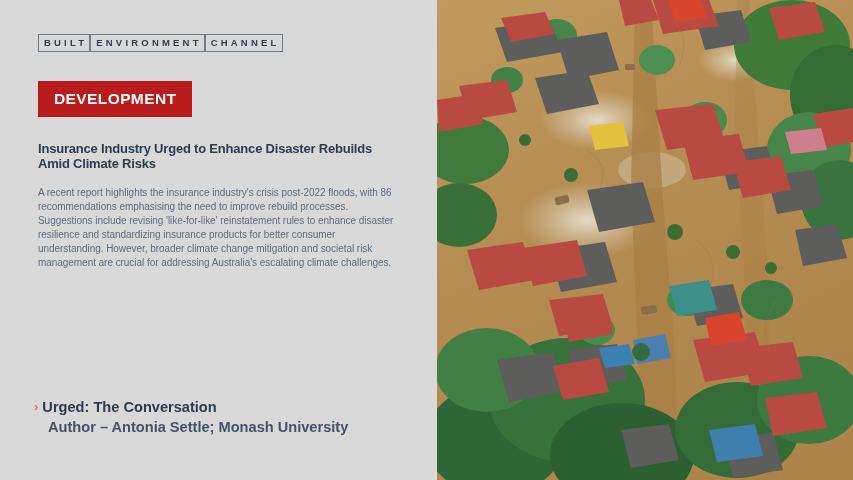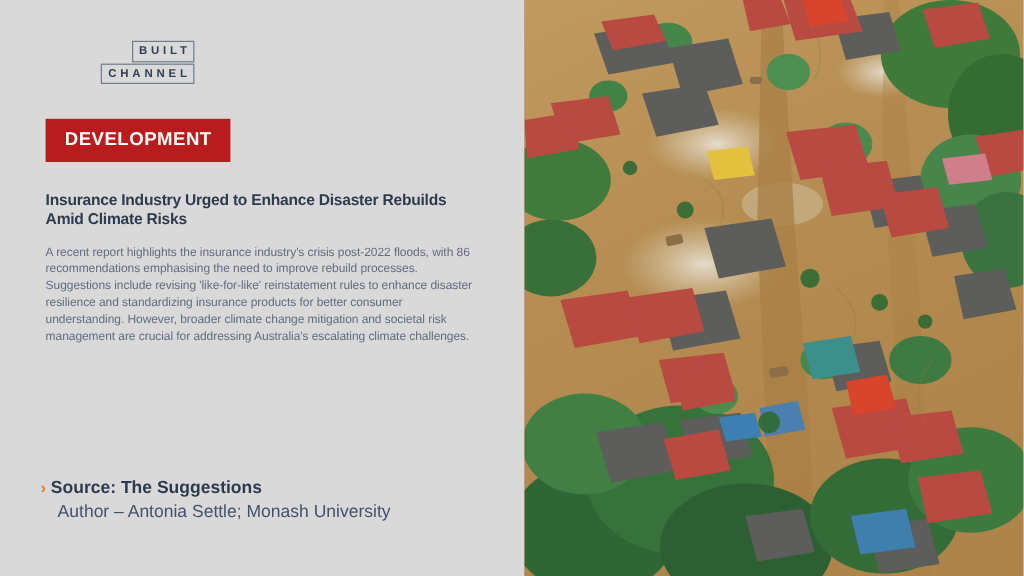--- a/index.html
+++ b/index.html
@@ -17,21 +17,21 @@
 
   
   .left {
     width:437px; height:480px;
     background:#d9d9d9;
     position:relative;
     padding:34px 32px 0 38px;
   }
 
   
-  .logo { display:flex; flex-direction:column; align-items:flex-end; width:124px; }
+  .logo { display:flex; flex-direction:row; align-items:flex-end; width:124px; }
   .logo-line {
     border:1px solid #6f7c8c;
     color:#2f3e50;
     font-size:9.5px;
     font-weight:700;
     letter-spacing:3.2px;
     line-height:1;
     padding:3px 2px 3px 5px;
     white-space:nowrap;
     background:transparent;
@@ -92,21 +92,21 @@
   }
   .source-text {
     color:#2c3b4d;
     font-size:14.6px;
     font-weight:700;
     line-height:1.25;
   }
   .author-text {
     color:#41536a;
     font-size:14.6px;
-    font-weight:400;
+    font-weight:700;
     line-height:1.35;
     margin-top:2px;
     padding-left:14px;
   }
 
   
   .photo {
     width:416px; height:480px;
     position:relative;
     overflow:hidden;
@@ -116,33 +116,34 @@
 </style>
 </head>
 <body>
 
 <div class="card">
 
   <div class="left">
 
     <div class="logo">
       <div class="logo-line">BUILT</div>
+      <div class="logo-line">ENVIRONMENT</div>
       <div class="logo-line">CHANNEL</div>
     </div>
 
     <div class="badge">DEVELOPMENT</div>
 
     <h1 class="headline">Insurance Industry Urged to Enhance Disaster Rebuilds Amid Climate Risks</h1>
 
     <p class="body-copy">A recent report highlights the insurance industry's crisis post-2022 floods, with 86 recommendations emphasising the need to improve rebuild processes. Suggestions include revising 'like-for-like' reinstatement rules to enhance disaster resilience and standardizing insurance products for better consumer understanding. However, broader climate change mitigation and societal risk management are crucial for addressing Australia's escalating climate challenges.</p>
 
     <div class="footer">
       <div class="source-row">
         <span class="chev">›</span>
-        <span class="source-text">Source: The Suggestions</span>
+        <span class="source-text">Urged: The Conversation</span>
       </div>
       <div class="author-text">Author – Antonia Settle; Monash University</div>
     </div>
 
   </div>
 
   <div class="photo">
     <svg viewBox="0 0 416 480" preserveAspectRatio="none">
       <defs>
         <linearGradient id="water" x1="0" y1="0" x2="0.4" y2="1">

